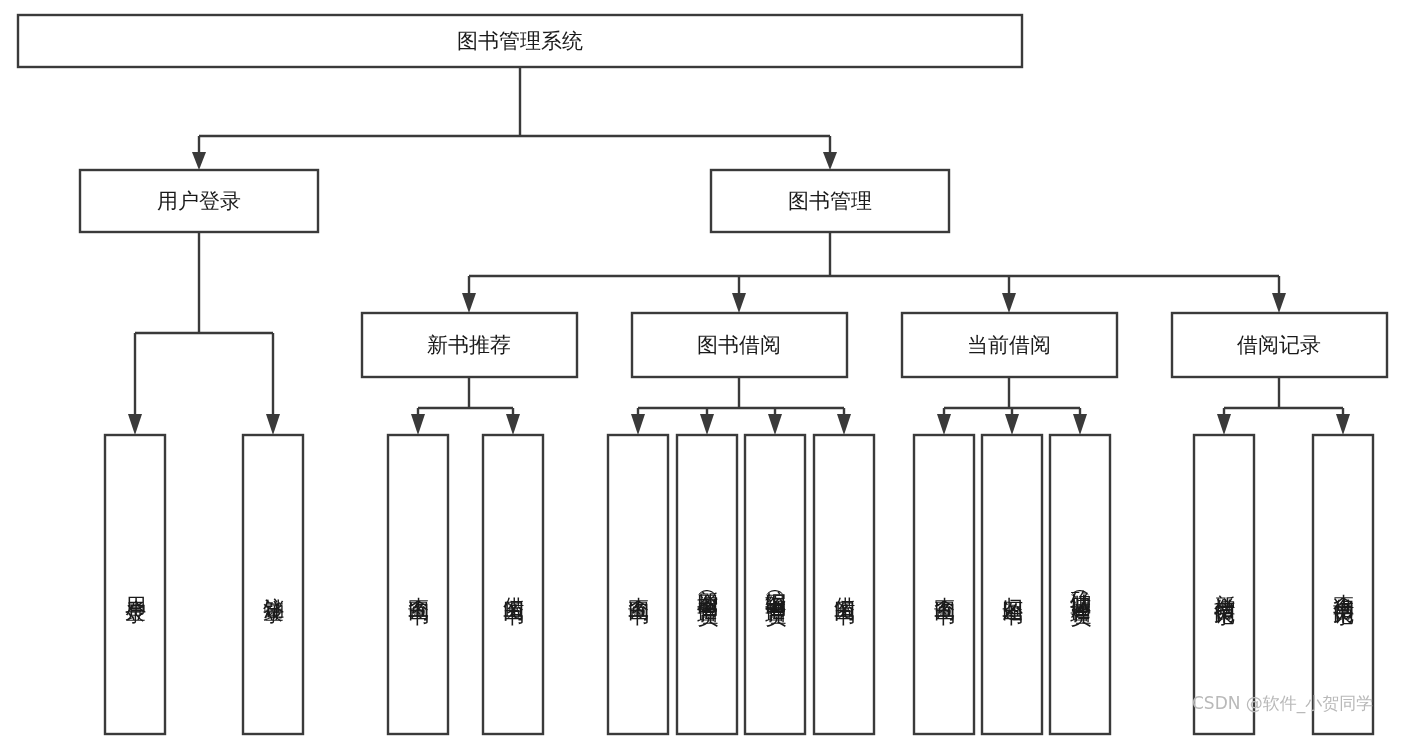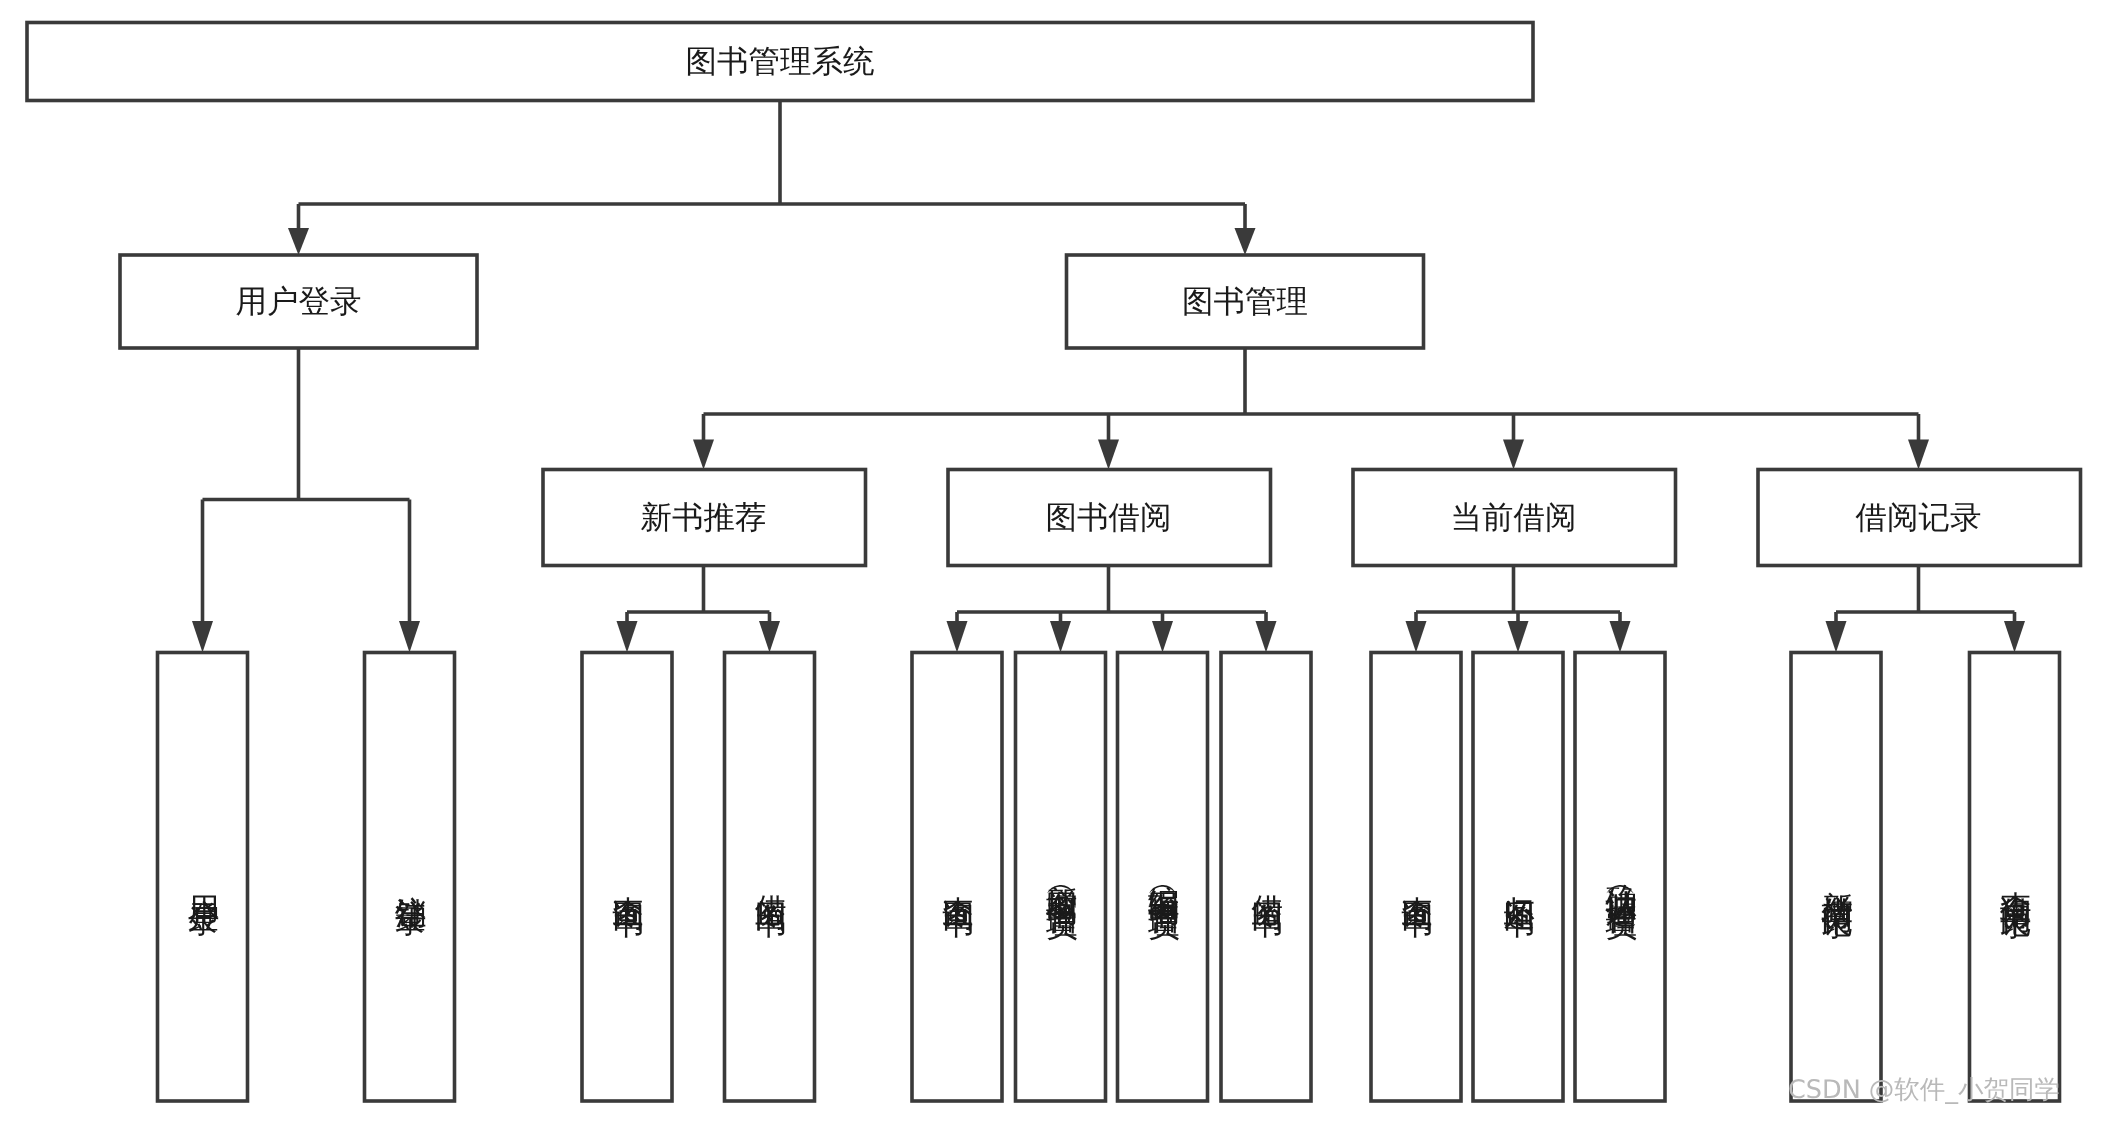--- a/index.html
+++ b/index.html
@@ -235,15 +235,15 @@
   </div>
 
   <div class="vlabel-wrap" style="left:1194px; top:435px; width:60px; height:299px;">
     <span class="vlabel-text">新增借阅记录</span>
   </div>
 
   <div class="vlabel-wrap" style="left:1313px; top:435px; width:60px; height:299px;">
     <span class="vlabel-text">查询借阅记录</span>
   </div>
 
-  <div class="watermark" style="left:1192px; top:715px;">CSDN @软件_小贺同学</div>
+  <div class="watermark" style="left:1192px; top:692px;">CSDN @软件_小贺同学</div>
 
 </div>
 
 </body></html>

